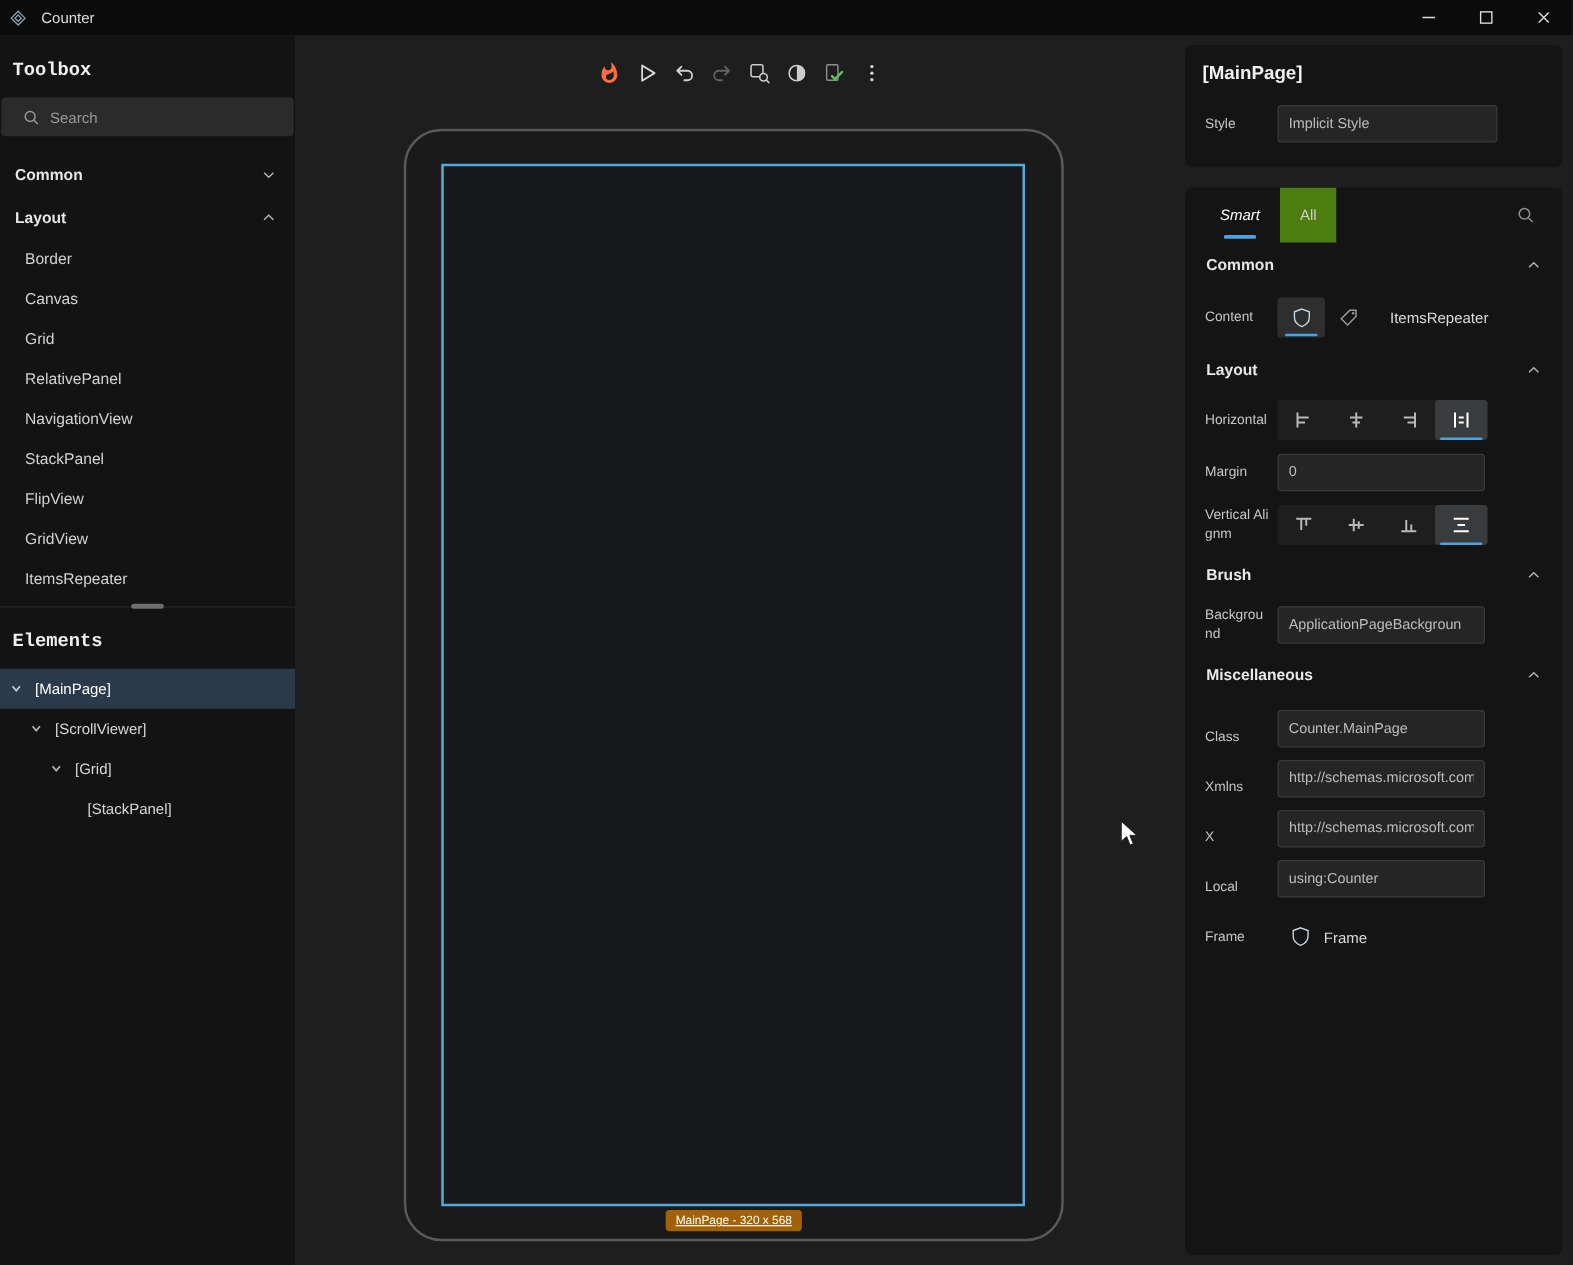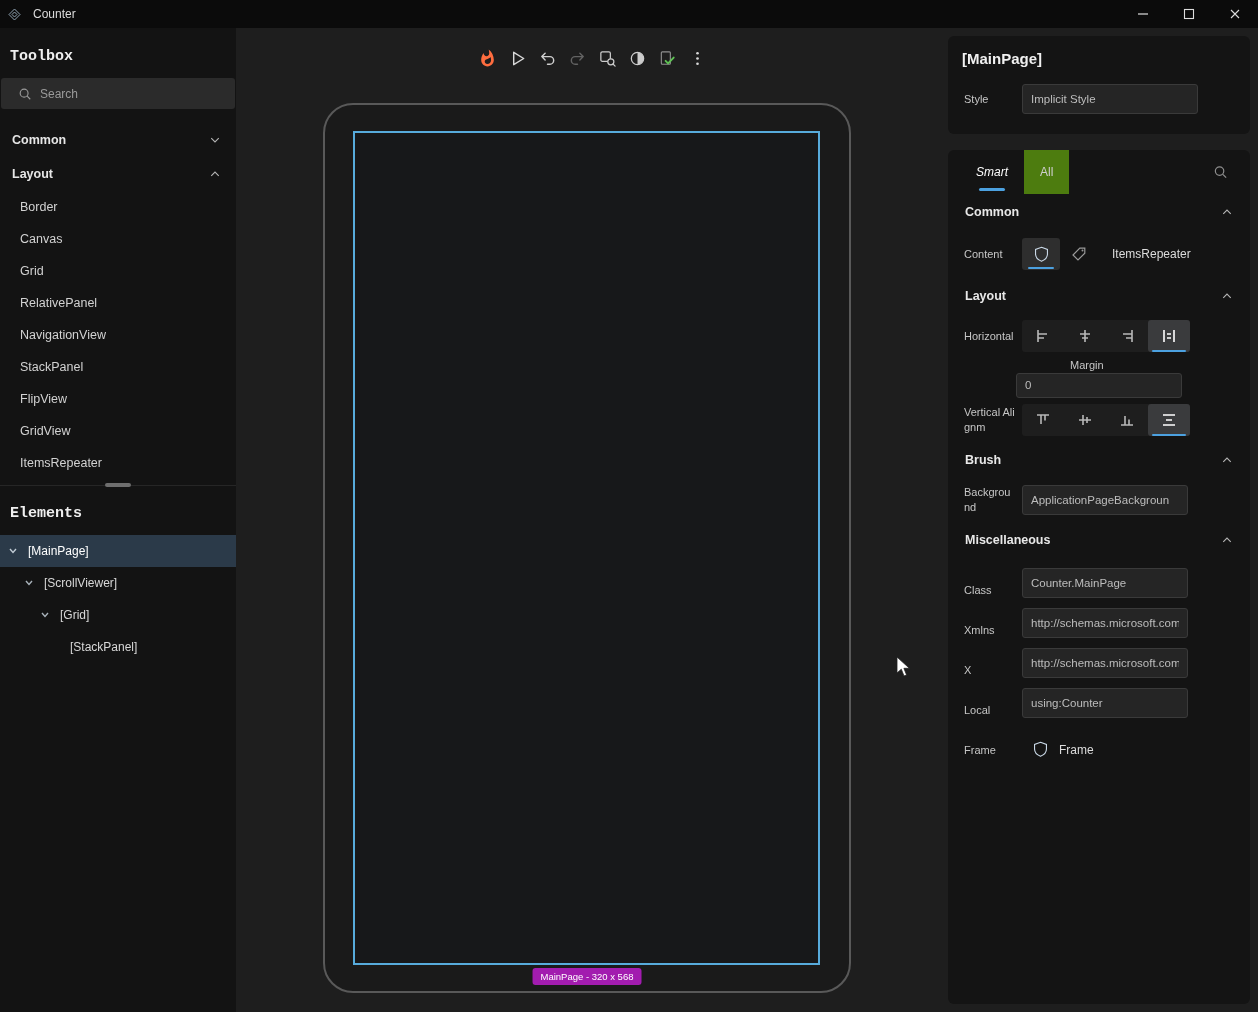--- a/index.html
+++ b/index.html
@@ -41,21 +41,21 @@
   
   .center { position:absolute; top:28px; left:236px; width:712px; bottom:0; background:#1e1e1e; }
   .toolbar { position:absolute; top:15px; left:0; right:0; display:flex; justify-content:center; z-index:5; }
   .tbtn { width:30px; height:30px; display:flex; align-items:center; justify-content:center;
     background:transparent; border:0; border-radius:4px; cursor:default; }
   .device { position:absolute; left:87px; top:75px; width:528px; height:890px;
     border:2px solid #595959; border-radius:30px; background:#1a1a1a; }
   .page-surface { position:absolute; left:28px; top:26px; width:467px; height:834px;
     border:2px solid #57abdc; background:#17181a; }
   .size-badge { position:absolute; top:863px; left:50%; transform:translateX(-50%);
-    background:#a21caf; color:#ffffff; font-size:9.5px; padding:3px 8px; border-radius:3px; white-space:nowrap; }
+    background:#a16207; color:#ffffff; font-size:9.5px; padding:3px 8px; border-radius:3px; white-space:nowrap;text-decoration:underline; }
   .cursor { position:absolute; left:660px; top:628px; z-index:40; pointer-events:none; }
 
   
   .right { position:absolute; top:28px; left:948px; width:310px; bottom:0; background:#1e1e1e; }
   .card { position:absolute; left:0; width:302px; background:#141414; border-radius:6px; overflow:hidden; }
   .card1 { top:8px; height:98px; }
   .card2 { top:122px; bottom:8px; }
   .props-title { padding:14px 14px 9px 14px; font-size:15px; font-weight:700; color:#f0f0f0; }
   .prow { display:flex; align-items:center; padding:0 16px; }
   .plabel { width:58px; flex:none; font-size:11px; line-height:1.35; color:#c6c6c6; word-break:break-all; padding-right:6px; }
@@ -69,21 +69,21 @@
     color:#cfcfcf; background:transparent; border:0; position:relative; cursor:default; font-family:inherit; }
   .tab.active { color:#ffffff;font-style:italic; }
   .tab.active::after { content:""; position:absolute; bottom:3px; left:50%; transform:translateX(-50%);
     width:26px; height:3px; border-radius:2px; background:#4ca1e0; }
   .tab.alt { background:#4d7c0f; }
   .tabs .psearch { position:absolute; right:22px; top:50%; transform:translateY(-50%); display:flex; }
   .psec-hdr { height:36px; display:flex; align-items:center; justify-content:space-between;
     padding:0 17px; font-size:12.5px; font-weight:700; color:#e8e8e8; background:transparent; border:0; width:100%; font-family:inherit; text-align:left; }
   .row-content { height:48px; }
   .row-align { height:44px; }
-  .row-margin { height:40px;flex-direction:column; }
+  .row-margin { height:40px; }
   .row-misc { height:40px;align-items:flex-end; }
   .row-bg { height:44px; }
   .iconbtn { width:38px; height:32px; display:flex; align-items:center; justify-content:center;
     background:transparent; border:0; border-radius:3px; position:relative; cursor:default; }
   .iconbtn.active { background:#2e2e2e; }
   .iconbtn.active::after { content:""; position:absolute; left:6px; right:6px; bottom:1px; height:2px;
     background:#4ca1e0; border-radius:1px; }
   .pvalue { font-size:12px; color:#dcdcdc; margin-left:14px; }
   .align-group { display:flex; background:#1e1e1e; border-radius:3px; }
   .abtn { width:42px; height:32px; display:flex; align-items:center; justify-content:center;

